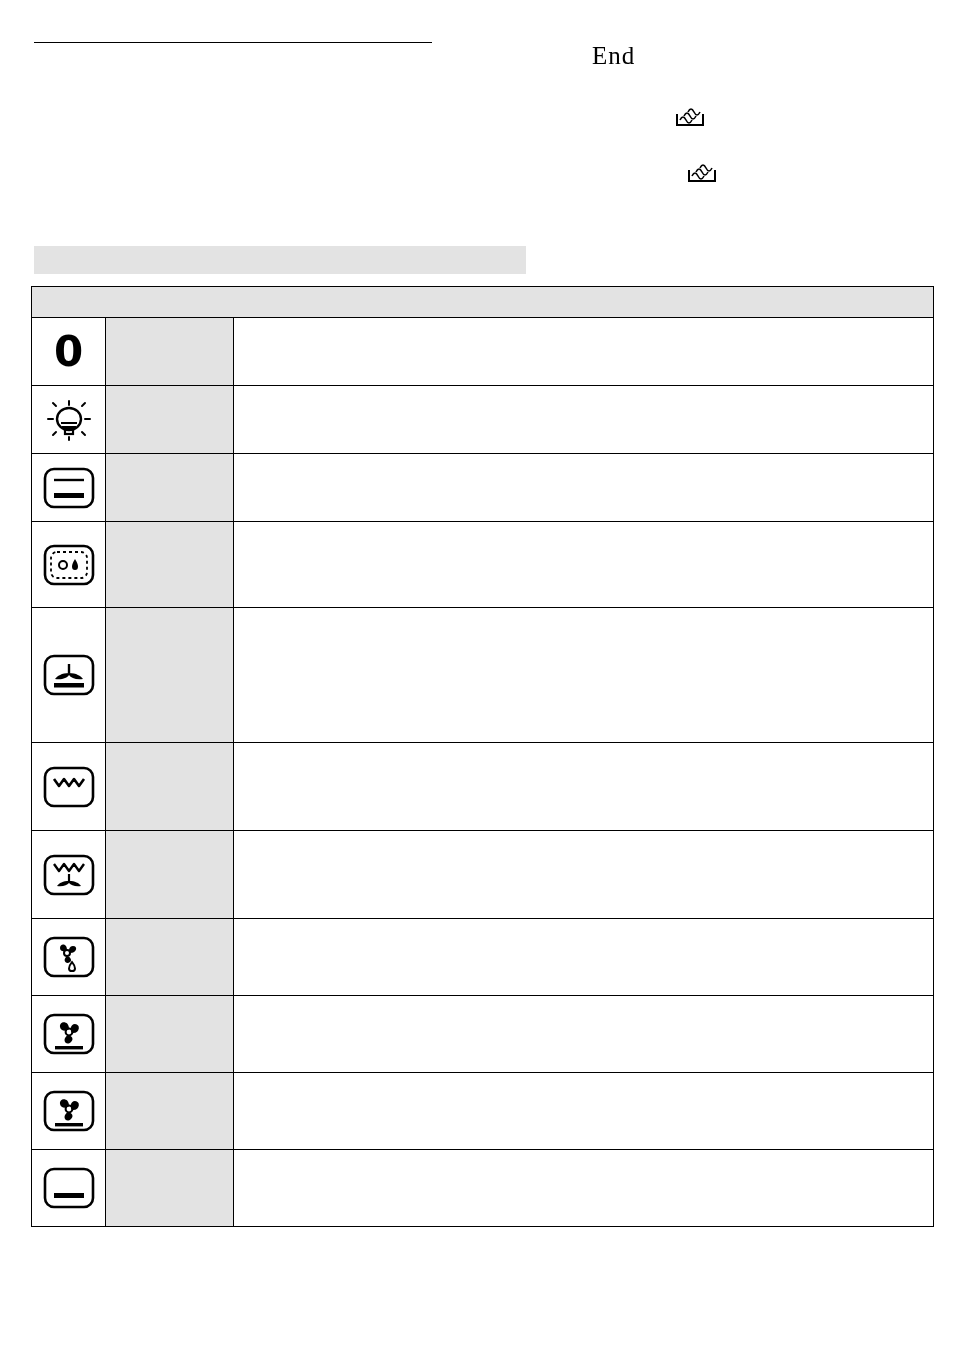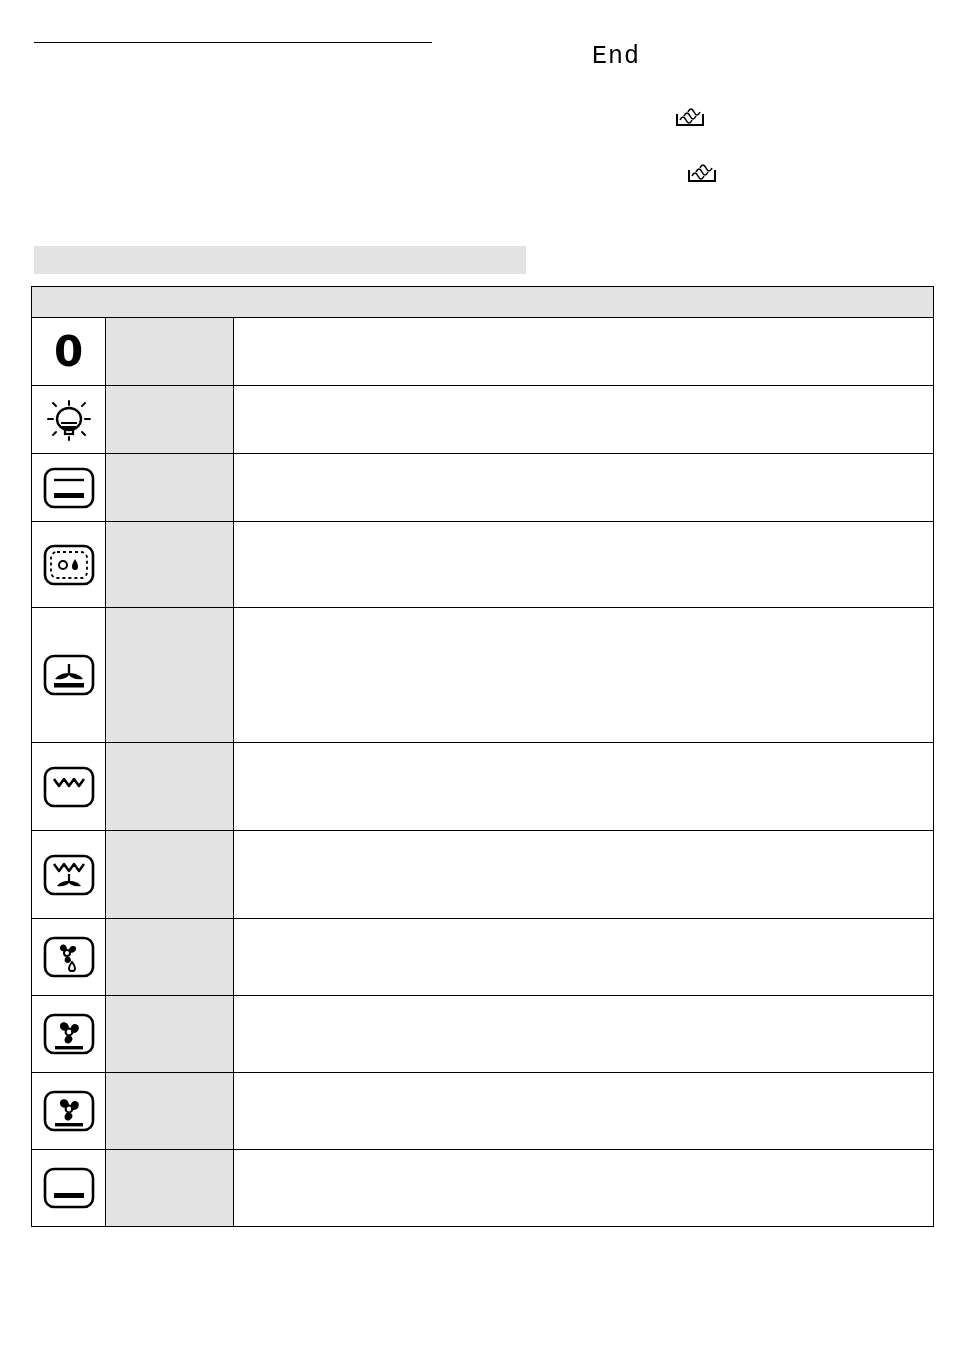--- a/index.html
+++ b/index.html
@@ -25,21 +25,21 @@
     position: absolute;
     left: 34px;
     top: 42px;
     width: 398px;
     border-top: 1.5px solid #000;
   }
   .end-word {
     position: absolute;
     left: 592px;
     top: 42px;
-    font-family: Liberation Mono, monospace;
+    font-family: Liberation Serif, serif;
     font-size: 25px;
     letter-spacing: 1px;
   }
   .heat-icon-1 {
     position: absolute;
     left: 672px;
     top: 100px;
   }
   .heat-icon-2 {
     position: absolute;

